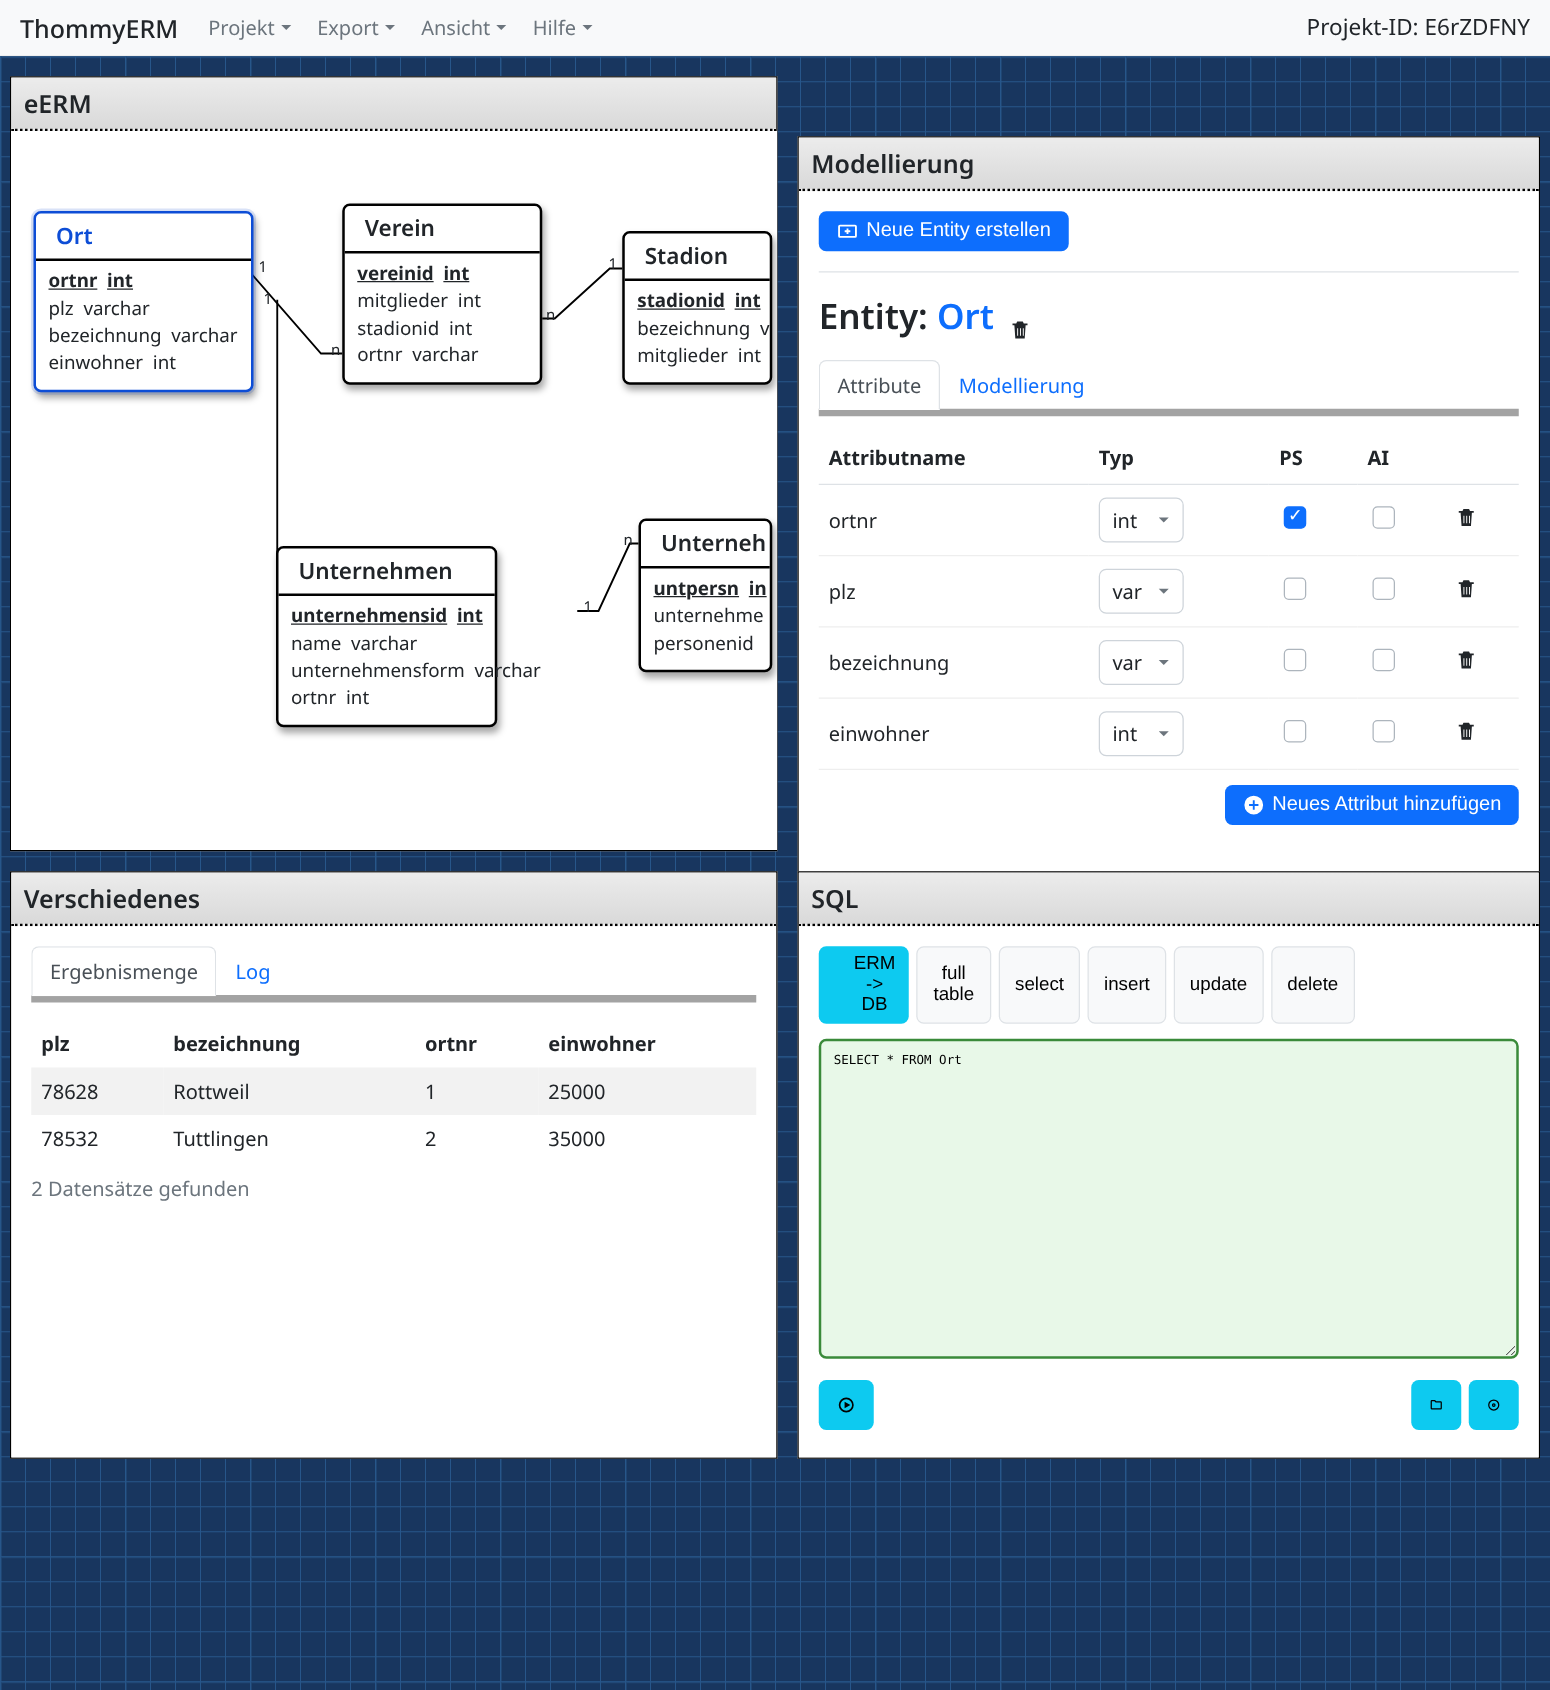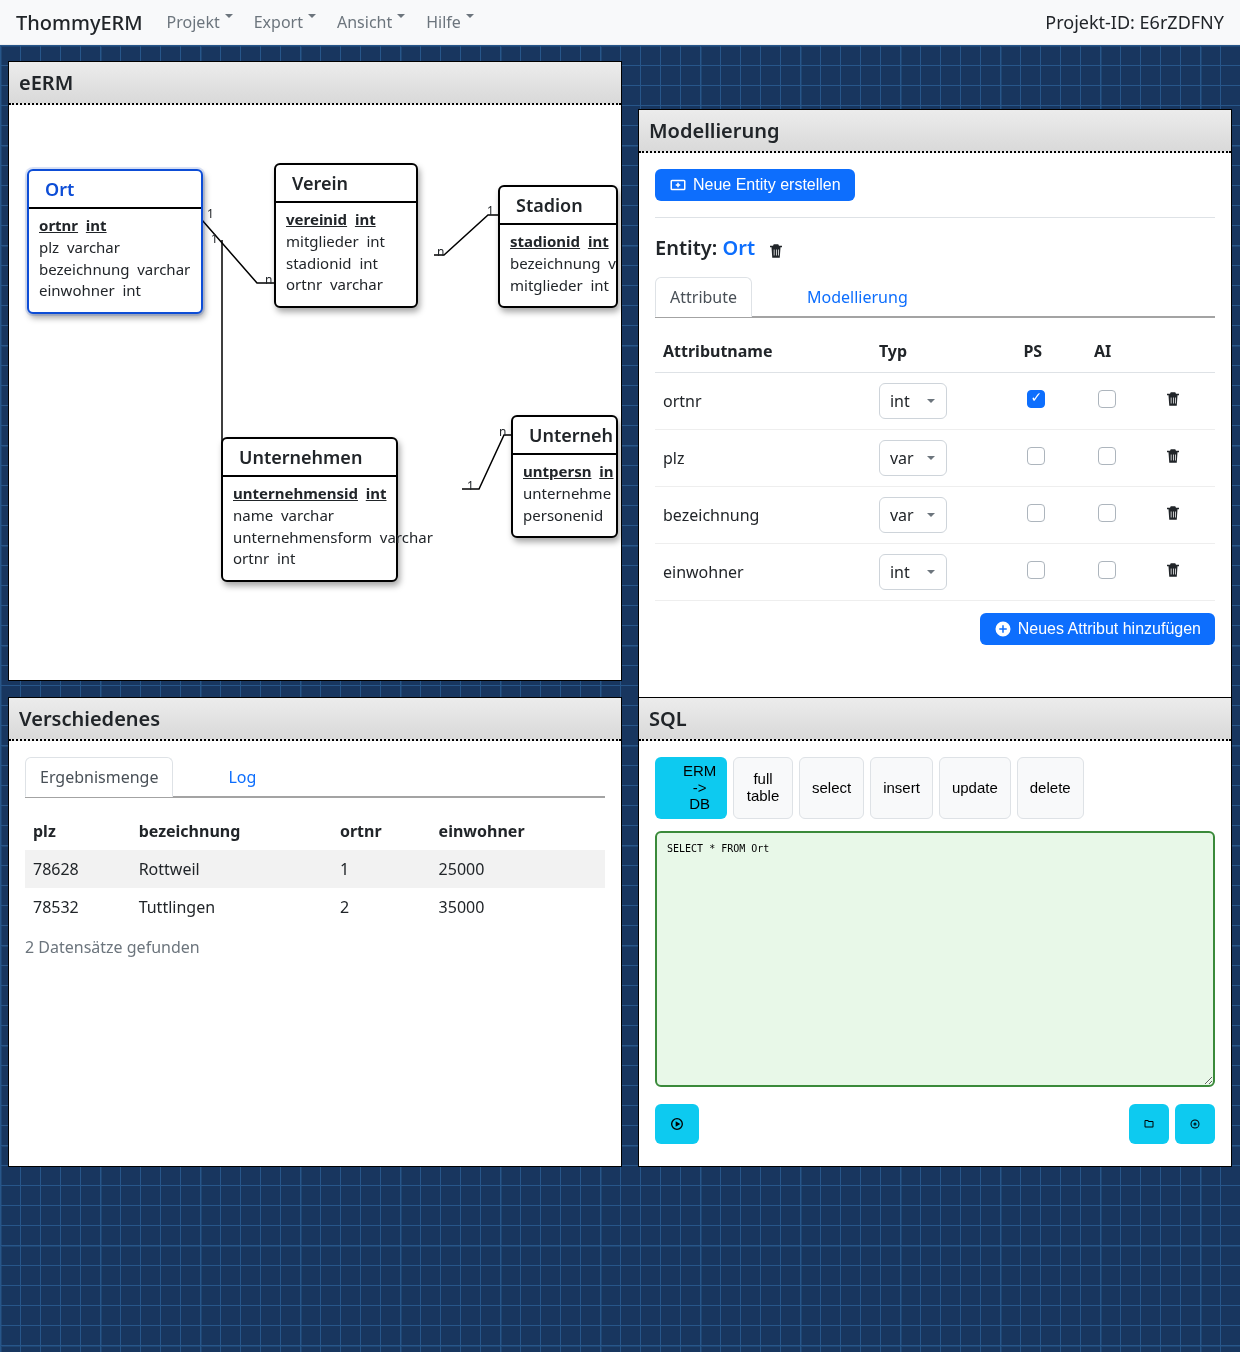--- a/index.html
+++ b/index.html
@@ -3,21 +3,21 @@
 <meta charset="utf-8">
 <style>
   * { box-sizing: border-box; }
   html, body { margin:0; padding:0; font-family: system-ui,-apple-system,"Segoe UI",Roboto,"Helvetica Neue",Arial,sans-serif; font-size:16px; color:#212529; }
   body { width:1240px; }
 
   
   .navbar { height:45px; background:#f8f9fa; display:flex; align-items:center; padding:0 16px; border-bottom:1px solid #eee; }
   .brand { font-size:20px; font-weight:500; margin-right:16px; }
   .nav-links { display:flex; gap:4px; }
-  .nav-link { color:#6c757d; padding:8px 8px; display:flex; align-items:flex-start; gap:4px; cursor:pointer; }
+  .nav-link { color:#6c757d; padding:8px 8px; display:flex; align-items:center; gap:4px; cursor:pointer; }
   .proj-id { margin-left:auto; font-size:18px; }
 
   
   .stage { position:relative; width:1240px; height:1307px; background:#18365f;
     background-image:
       linear-gradient(#27568a 1px,transparent 1px),
       linear-gradient(90deg,#27568a 1px,transparent 1px),
       linear-gradient(#1f4572 2px,transparent 2px),
       linear-gradient(90deg,#1f4572 2px,transparent 2px);
     background-size:20px 20px,20px 20px,100px 100px,100px 100px;
@@ -40,23 +40,23 @@
   .entity .attrs span.n { font-weight:400; }
   svg.rel-lines { position:absolute; left:0; top:0; pointer-events:none; }
   .card-label { position:absolute; font-size:12px; font-family:inherit; }
 
   
   .btn { display:inline-flex; align-items:center; gap:6px; border:none; border-radius:6px; padding:7px 14px; font-size:16px; cursor:pointer; }
   .btn-primary { background:#0d6efd; color:#fff; }
   .btn-info { background:#0dcaf0; color:#000; }
   .btn-light { background:#f8f9fa; border:1px solid #dee2e6; }
   .hr { border:0; border-top:1px solid #dee2e6; margin:16px 0; }
-  .entity-head { display:flex; align-items:center; gap:12px; font-size:20px; font-weight:600; margin:6px 0 16px 0; }
+  .entity-head { display:flex; align-items:center; gap:12px; font-size:28px; font-weight:600; margin:6px 0 16px 0; }
   .entity-head .ent-name { color:#0d6efd; }
-  .tabs { display:flex; border-bottom:2px solid #a3a3a3;gap:40px; }
+  .tabs { display:flex; border-bottom:6px solid #a3a3a3; }
   .tab { padding:8px 14px; cursor:pointer; border:1px solid transparent; border-bottom:none; margin-bottom:-1px; border-radius:6px 6px 0 0; }
   .tab.active { border-color:#dee2e6; background:#fff; border-bottom:1px solid #fff; color:#495057; }
   .tab:not(.active){ color:#0d6efd; }
   table.attr-table { width:100%; border-collapse:collapse; margin-top:12px; }
   table.attr-table th { text-align:left; font-size:16px; padding:10px 8px; border-bottom:1px solid #dee2e6; }
   table.attr-table td { padding:10px 8px; border-bottom:1px solid #eee; font-size:16px; vertical-align:middle; }
   .type-sel { display:inline-flex; align-items:center; gap:8px; border:1px solid #ced4da; border-radius:6px; padding:6px 10px; width:68px; justify-content:space-between; cursor:pointer; }
   .chk { appearance:none; width:18px; height:18px; border:1px solid #adb5bd; border-radius:4px; cursor:pointer; position:relative; }
   .chk:checked { background:#0d6efd; border-color:#0d6efd; }
   .chk:checked::after { content:"✓"; color:#fff; position:absolute; left:2px; top:-2px; font-size:14px; }
@@ -144,21 +144,21 @@
         <div class="entity selected" style="left:18px; top:64px; width:176px;">
           <div class="ename">Ort</div>
           <div class="attrs">
             <div><span class="pk">ortnr</span>&nbsp;&nbsp;<span class="pk">int</span></div>
             <div><span>plz</span>&nbsp;&nbsp;<span class="n">varchar</span></div>
             <div><span>bezeichnung</span>&nbsp;&nbsp;<span class="n">varchar</span></div>
             <div><span>einwohner</span>&nbsp;&nbsp;<span class="n">int</span></div>
           </div>
         </div>
 
-        <div class="entity" style="left:265px; top:58px; width:144px;">
+        <div class="entity" style="left:265px; top:58px; width:160px;">
           <div class="ename">Verein</div>
           <div class="attrs">
             <div><span class="pk">vereinid</span>&nbsp;&nbsp;<span class="pk">int</span></div>
             <div><span>mitglieder</span>&nbsp;&nbsp;<span class="n">int</span></div>
             <div><span>stadionid</span>&nbsp;&nbsp;<span class="n">int</span></div>
             <div><span>ortnr</span>&nbsp;&nbsp;<span class="n">varchar</span></div>
           </div>
         </div>
 
         <div class="entity" style="left:489px; top:80px; width:120px;">

